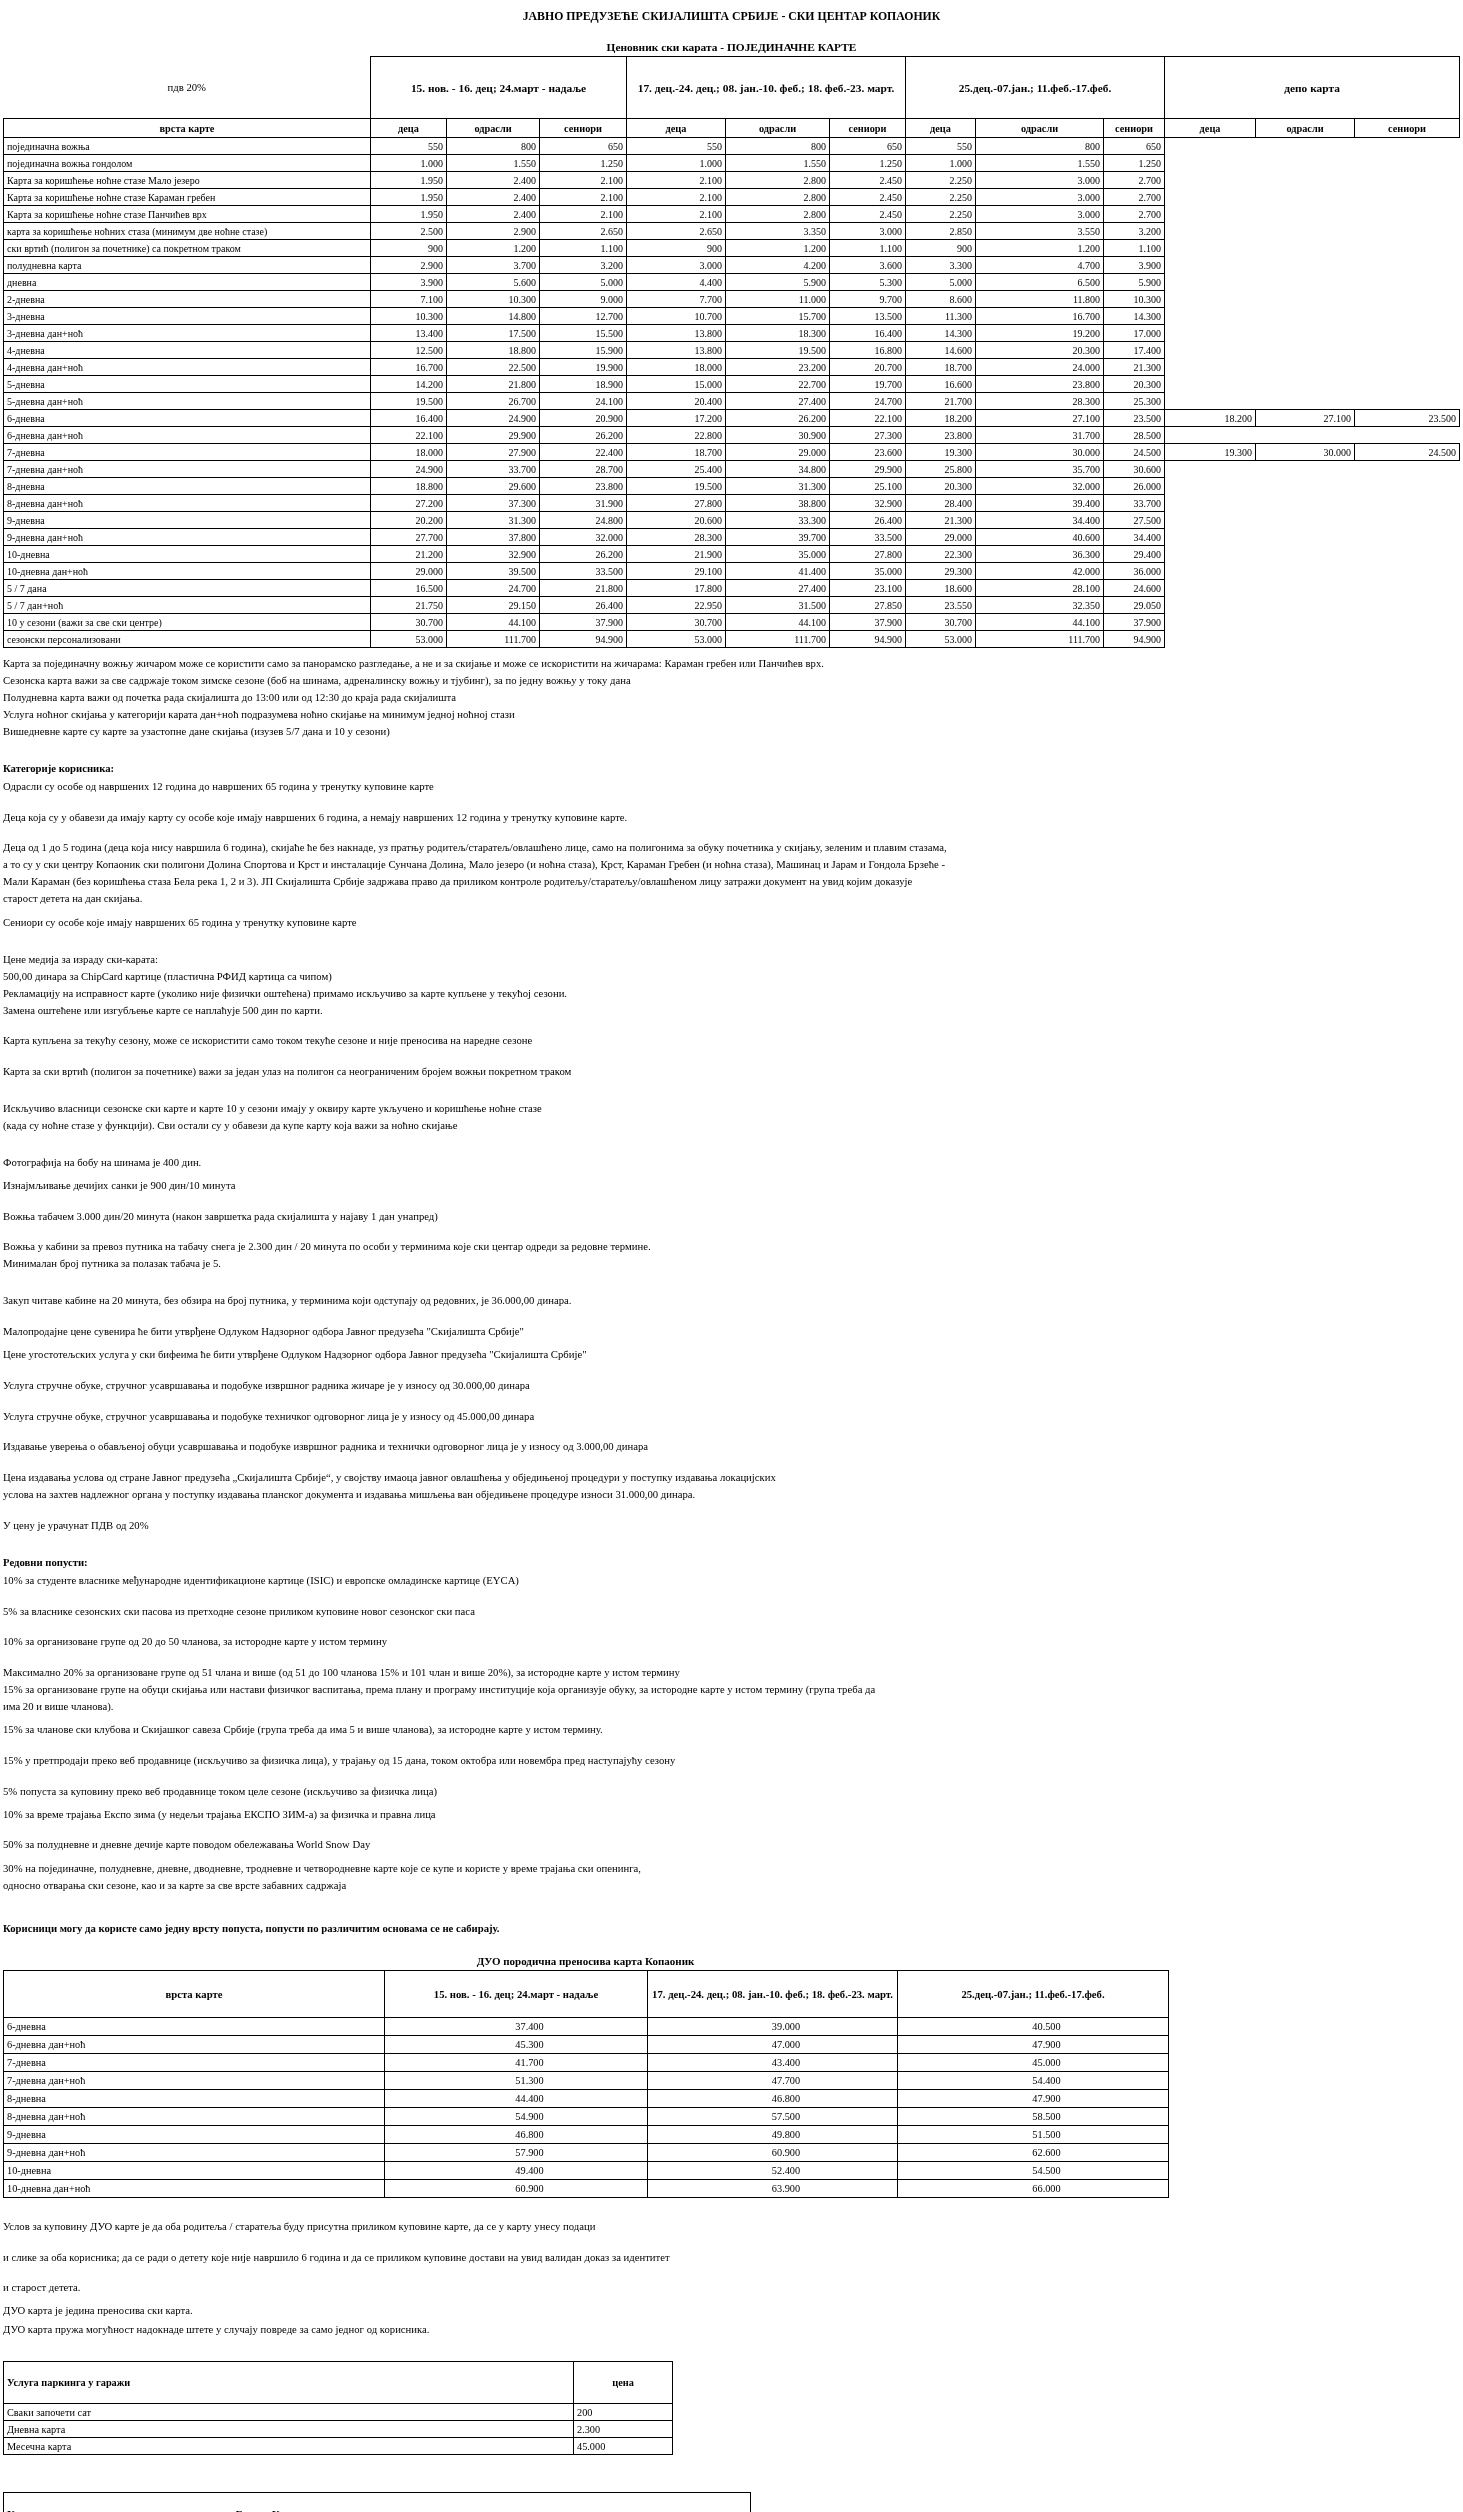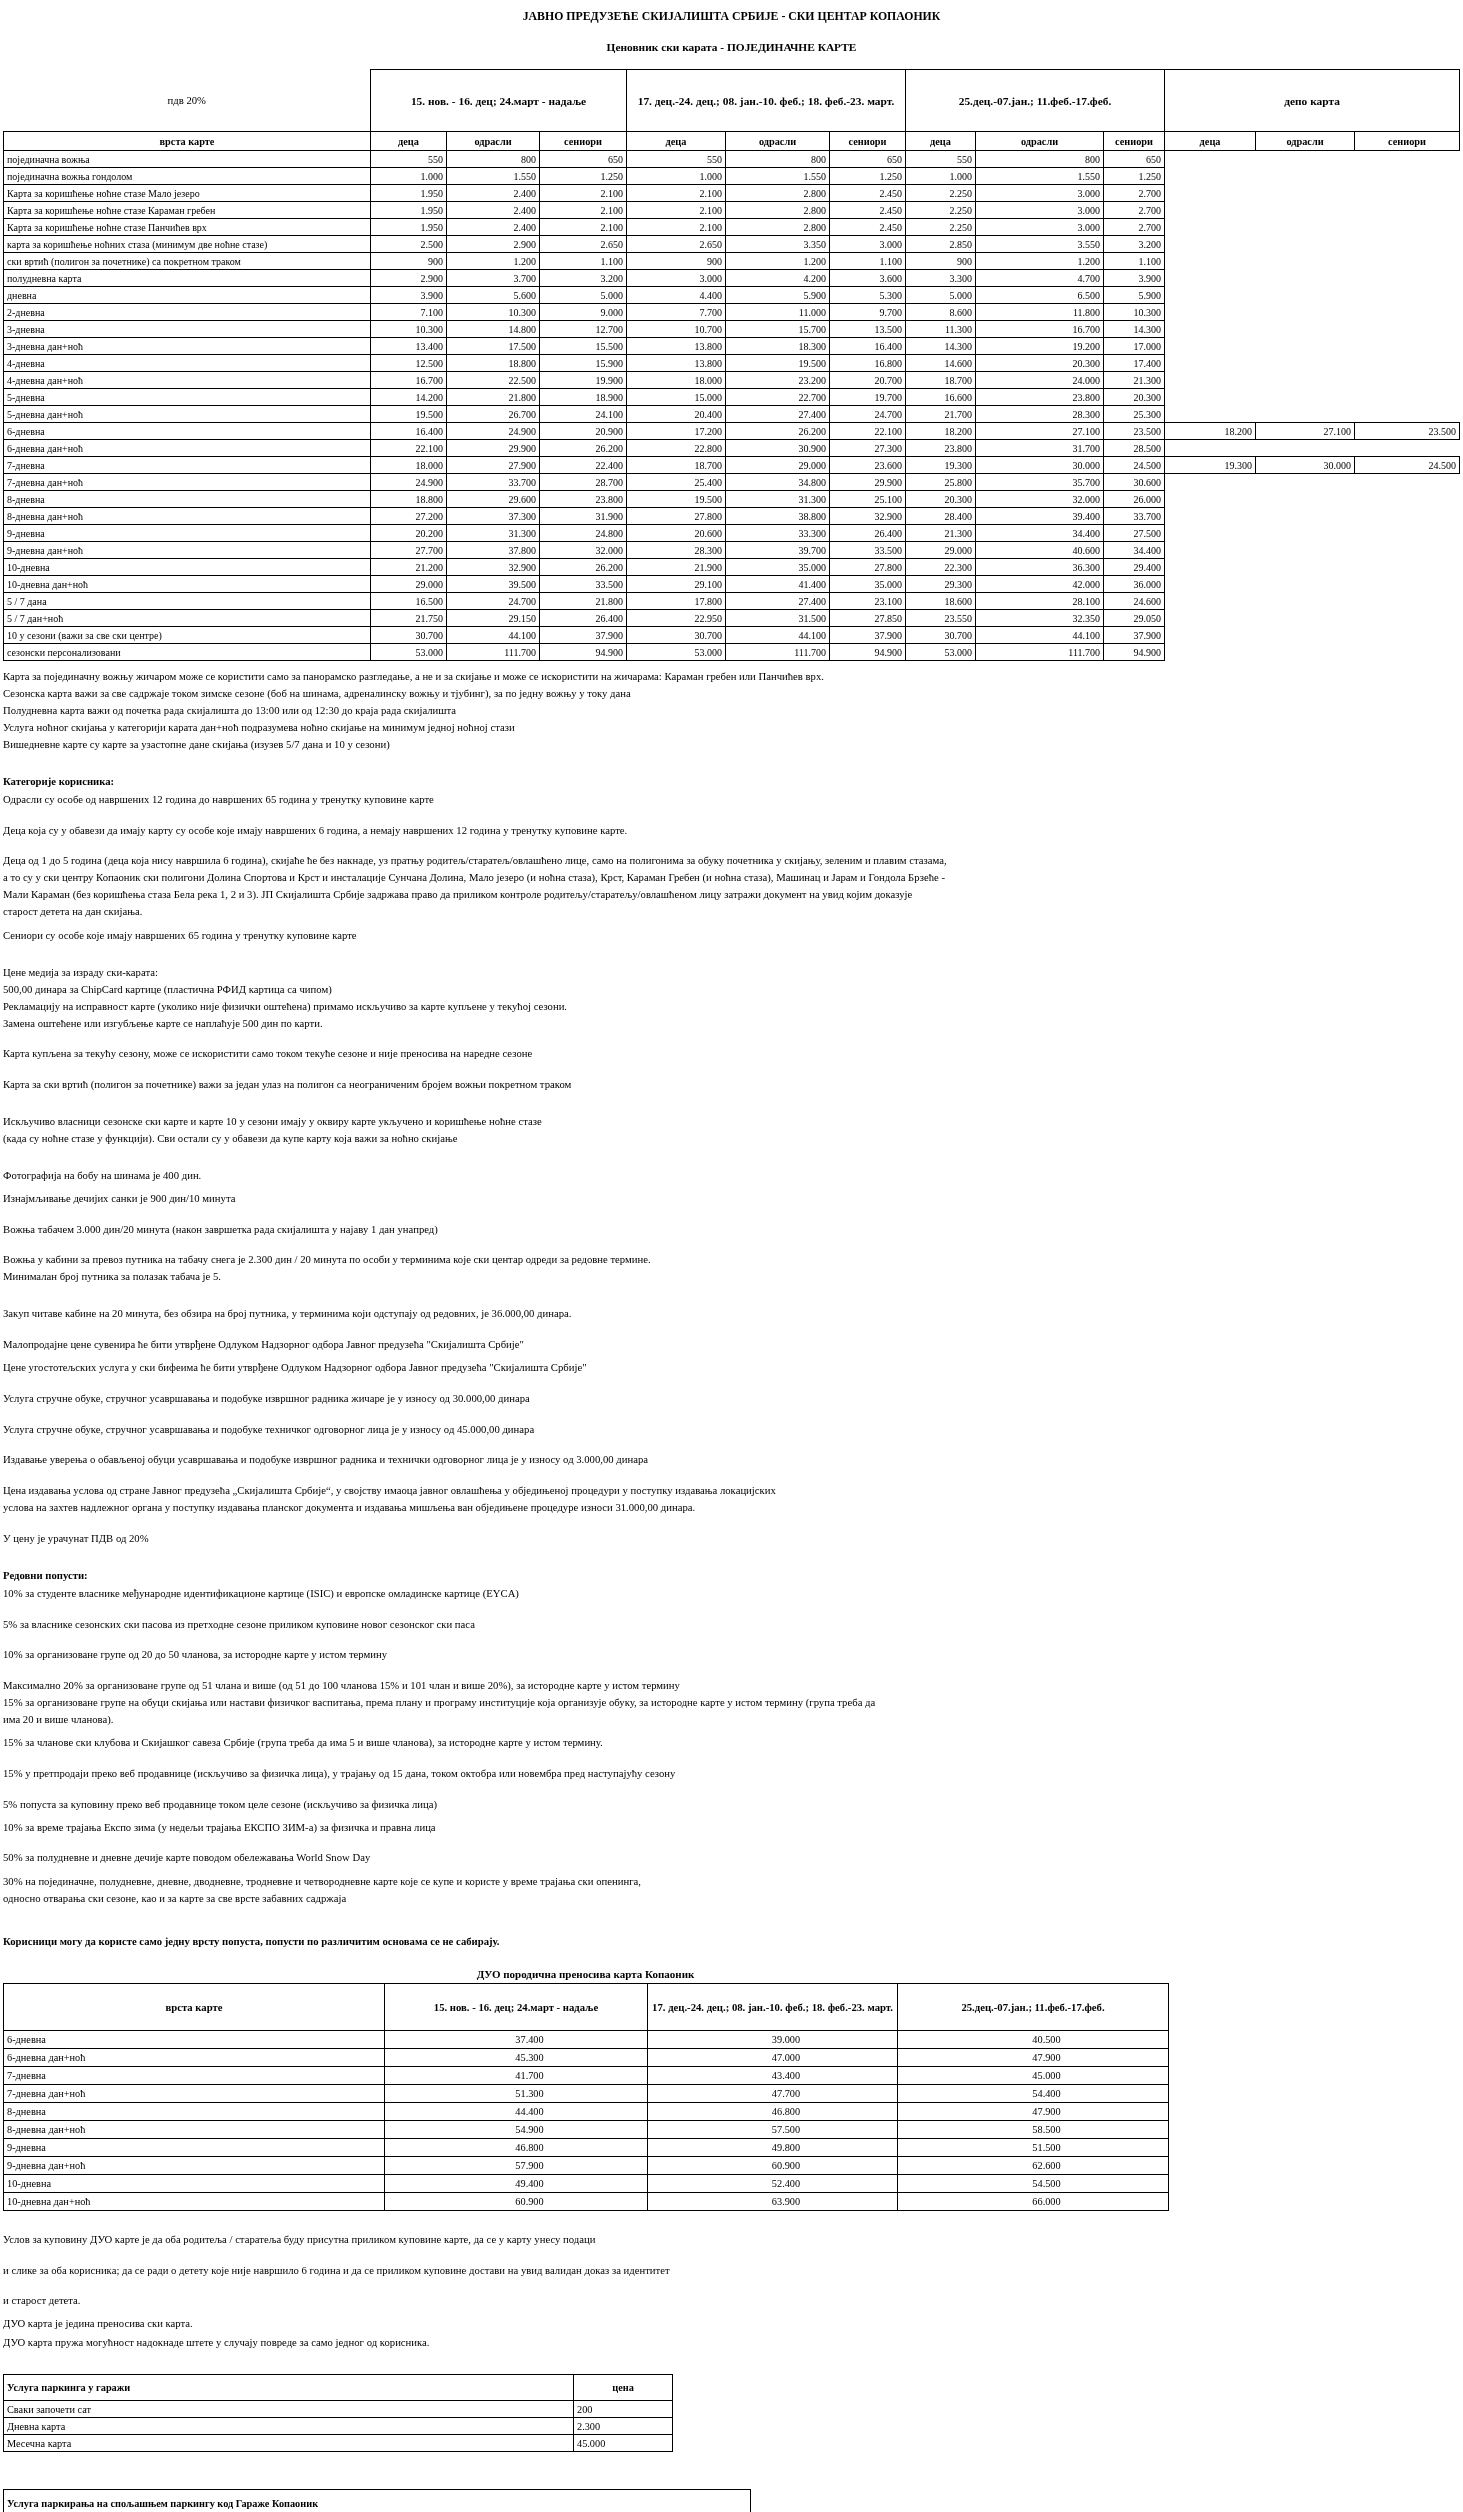--- a/index.html
+++ b/index.html
@@ -2,21 +2,21 @@
 <html style="font-size:12.2px"><head>
 <meta charset="utf-8">
 <style>
   html,body{margin:0;padding:0;background:#fff;color:#000;}
   .page{width:1463px;height:2512px;box-sizing:border-box;padding:4.6px 3px;overflow:hidden;
         font-family:"Liberation Serif","DejaVu Serif",serif;}
   .title{font-weight:bold;font-size:11.8px;text-align:center;margin-top:4.6px;}
   .subtitle{font-weight:bold;font-size:11.4px;text-align:center;margin-top:17px;}
   table{border-collapse:collapse;table-layout:fixed;}
   
-  table.main{width:1457px;margin-top:16px;}
+  table.main{width:1457px;margin-top:3px;}
   .main th,.main td{border:0.8px solid #000;font-size:10px;overflow:hidden;white-space:nowrap;padding:0 3px;}
   .main thead tr.h1 th{height:61px;font-size:11.4px;font-weight:bold;text-align:center;border-width:1.5px;}
   .main thead tr.h1 th.vat{border:none;font-weight:normal;font-size:10.7px;}
   .main thead tr.h2 th{height:18.3px;font-weight:bold;font-size:10.3px;text-align:center;border-bottom-width:1.5px;}
   .main td{height:16px;}
   .main td.lbl{text-align:left;border-left-width:1.5px;border-right-width:1.5px;}
   .main td.num{text-align:right;}
   .main .b2l{border-left-width:1.5px;}
   .main .b2r{border-right-width:1.5px;}
   .main .b2b{border-bottom-width:1.5px;}
@@ -36,21 +36,21 @@
   
   .duo-title{font-weight:bold;font-size:11px;text-align:center;width:1165px;margin-top:18.3px;}
   table.duo{width:1165px;margin-top:3px;border:1.5px solid #000;}
   .duo th{border:1.5px solid #000;height:44px;font-size:10.7px;font-weight:bold;text-align:center;}
   .duo td{border:0.8px solid #000;height:17px;font-size:10.3px;padding:0 3px;overflow:hidden;white-space:nowrap;}
   .duo td.lbl{text-align:left;}
   .duo td.num{text-align:center;padding-left:30px;}
   
   table.park1{width:669px;margin-top:23px;border:1.5px solid #000;}
   table.park2{width:747px;margin-top:37px;border:1.5px solid #000;}
-  .park1 th,.park2 th{border:1.5px solid #000;height:17.5px;font-size:10.3px;font-weight:bold;padding:4px 3px;overflow:hidden;white-space:nowrap;}
+  .park1 th,.park2 th{border:1.5px solid #000;height:17.5px;font-size:10.3px;font-weight:bold;padding:12px 3px;overflow:hidden;white-space:nowrap;}
   .park1 th.h-left,.park2 th.h-left{text-align:left;}
   .park1 th.h-price{text-align:center;}
   .park1 td,.park2 td{border:0.8px solid #000;height:16px;font-size:10.3px;padding:0 3px;overflow:hidden;white-space:nowrap;}
   .park1 td.num,.park2 td.num{text-align:left;}
 </style>
 </head>
 <body>
 
 <div class="page">
 

